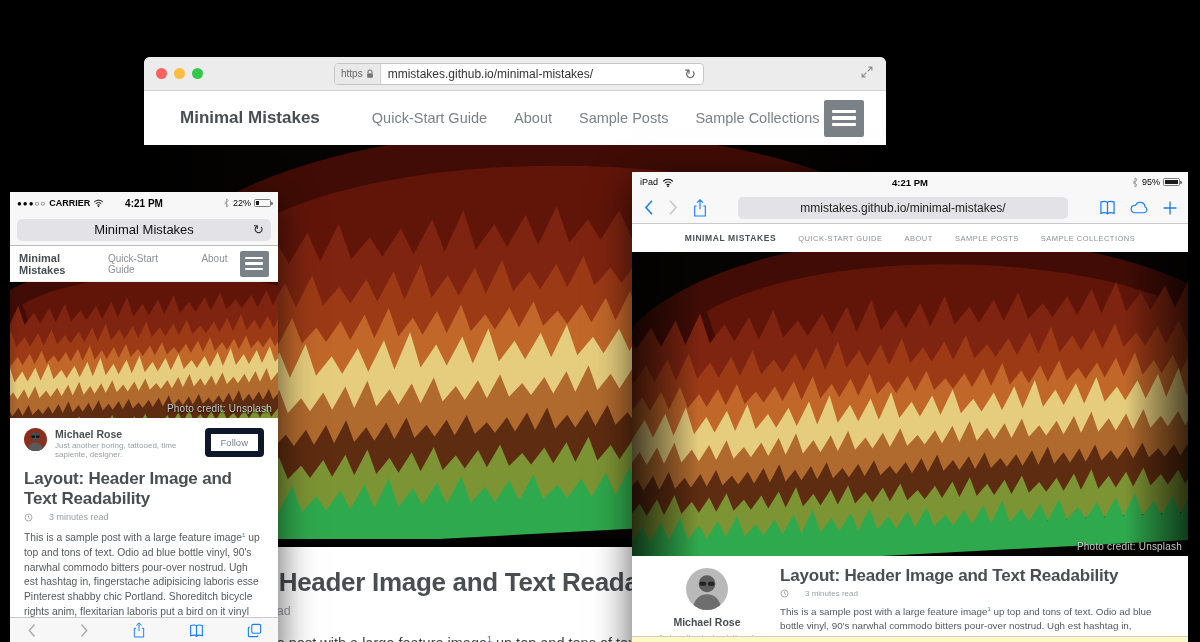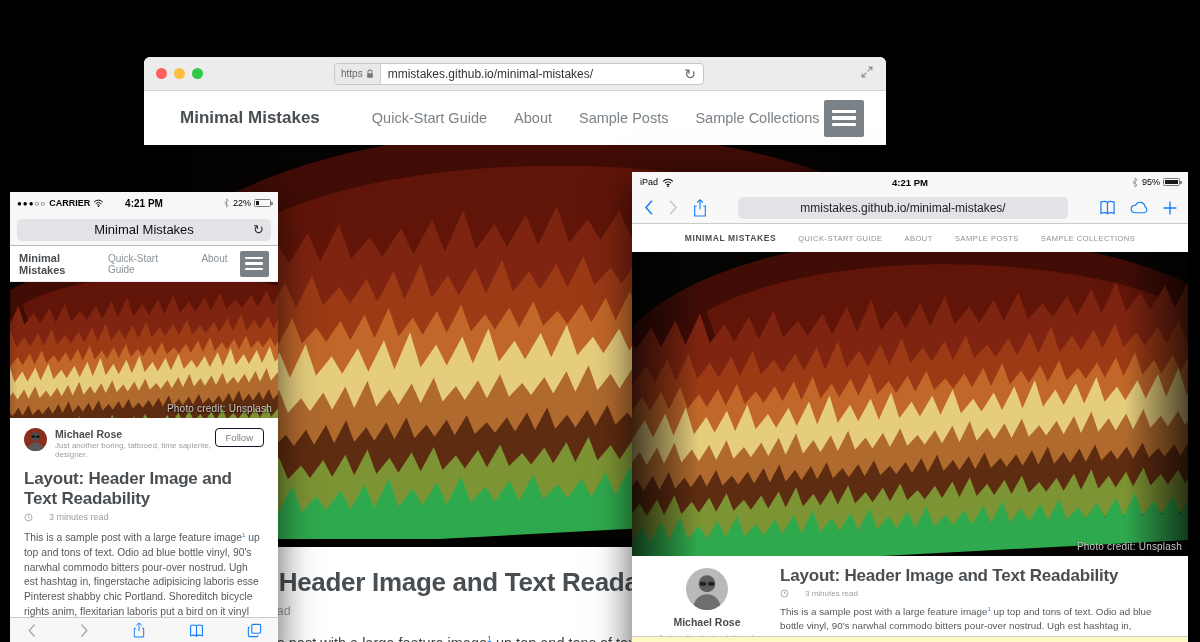--- a/index.html
+++ b/index.html
@@ -57,21 +57,21 @@
   .p-link{font-size:10px;color:#8a9197;cursor:pointer;}
   .p-burger{width:30px;height:26px;}
   .p-burger i{width:18px;height:2.5px;}
   .p-hero{position:relative;height:136px;background:#050505;overflow:hidden;}
   .p-content{height:224px;padding:10px 14px 0;position:relative;overflow:hidden;}
   .p-authrow{display:flex;align-items:flex-start;}
   .avatar-sm{width:23px;height:23px;border-radius:50%;overflow:hidden;flex:0 0 23px;}
   .p-auth-txt{margin-left:8px;}
   .p-auth-name{font-size:10.5px;font-weight:bold;color:#494e52;}
   .p-auth-bio{font-size:8px;color:#9aa0a5;margin-top:1px;}
-  .follow-btn{margin-left:auto;border:1px solid #0f172a;border-radius:4px;background:#fff;color:#7a8288;font-size:9.5px;padding:3px 10px;cursor:pointer;}
+  .follow-btn{margin-left:auto;border:6px solid #0f172a;border-radius:4px;background:#fff;color:#7a8288;font-size:9.5px;padding:3px 10px;cursor:pointer;}
   .p-title{margin-top:10px;font-size:17px;font-weight:bold;color:#494e52;line-height:1.15;letter-spacing:-.2px;}
   .p-meta{margin-top:4px;font-size:9px;}
   .p-body{margin-top:9px;font-size:10.3px;line-height:1.42;color:#55595c;}
   .p-body p{margin:0 0 10px;}
   .p-toolbar{position:absolute;left:0;right:0;bottom:0;height:25px;background:#f7f7f7;border-top:1px solid #c9c9cb;display:flex;align-items:center;justify-content:space-between;padding:0 16px;}
   .tb-ic{display:flex;align-items:center;cursor:pointer;}
 
   
   .ipad{position:absolute;left:632px;top:128px;width:556px;height:502px;background:#fff;box-shadow:0 10px 36px rgba(0,0,0,.65);overflow:hidden;z-index:2;}
   .t-status{height:20px;background:#f8f8f8;display:flex;align-items:center;padding:0 8px;font-size:9px;color:#000;position:relative;}

